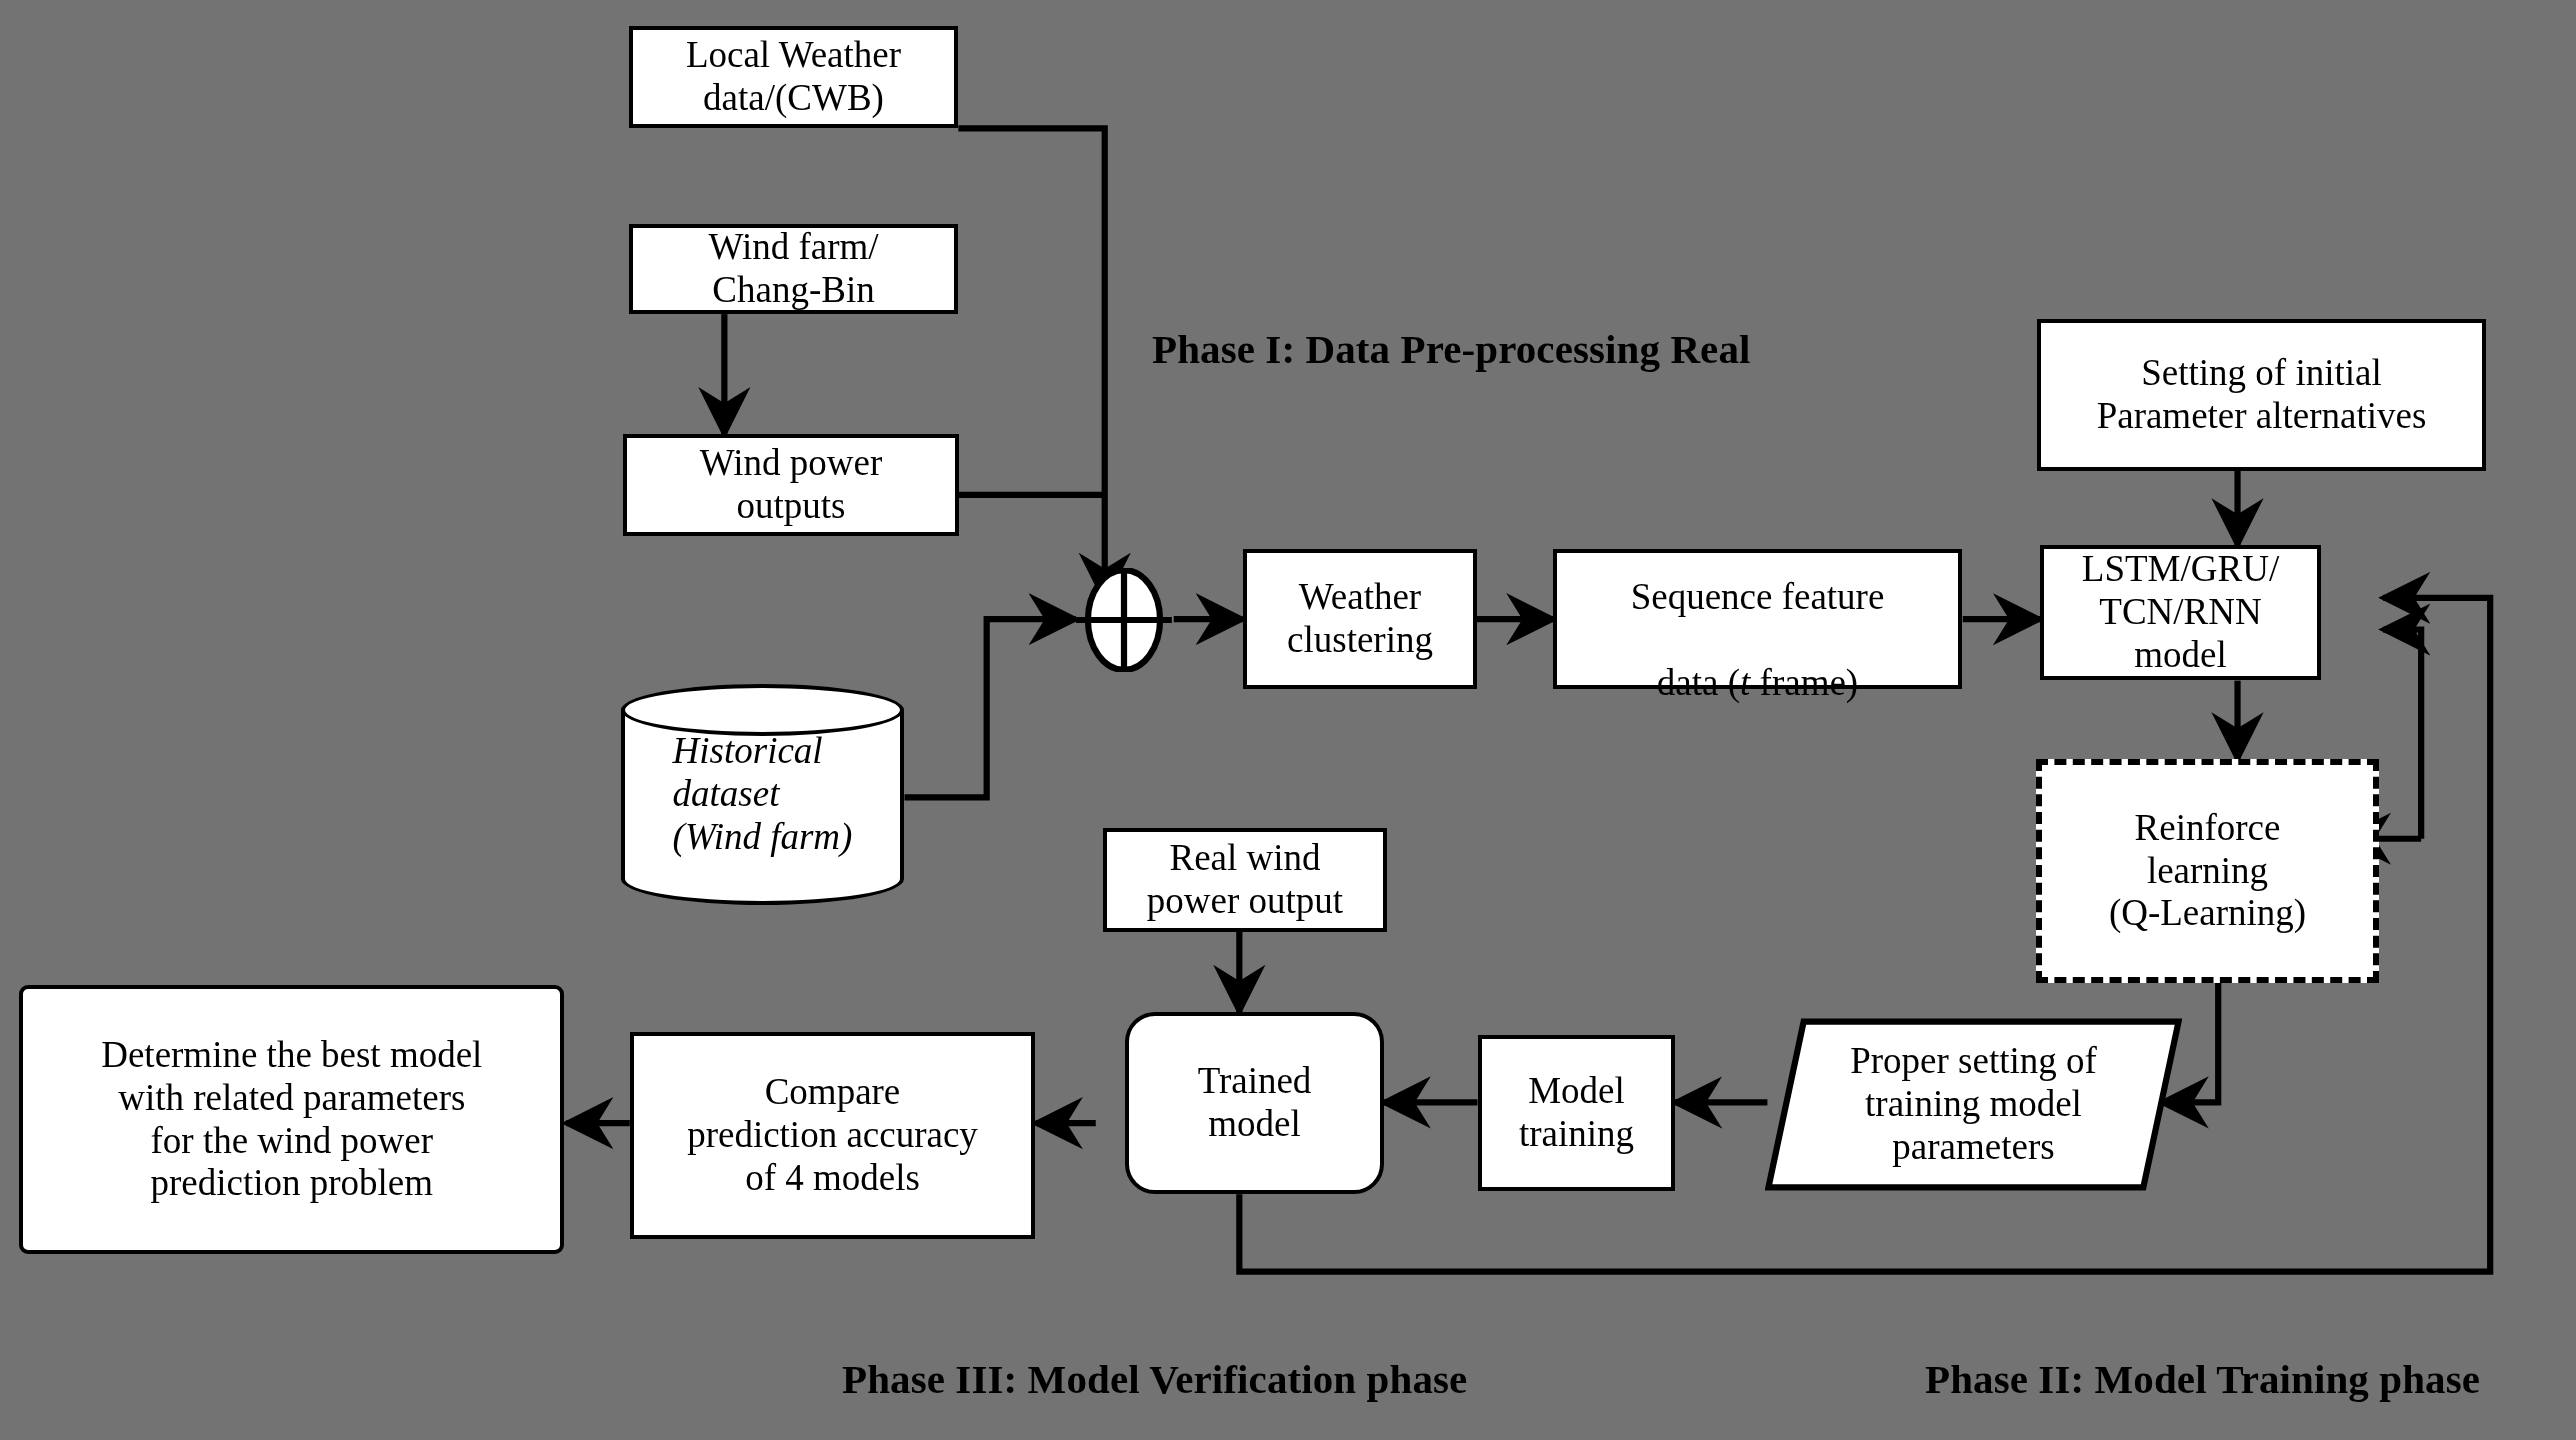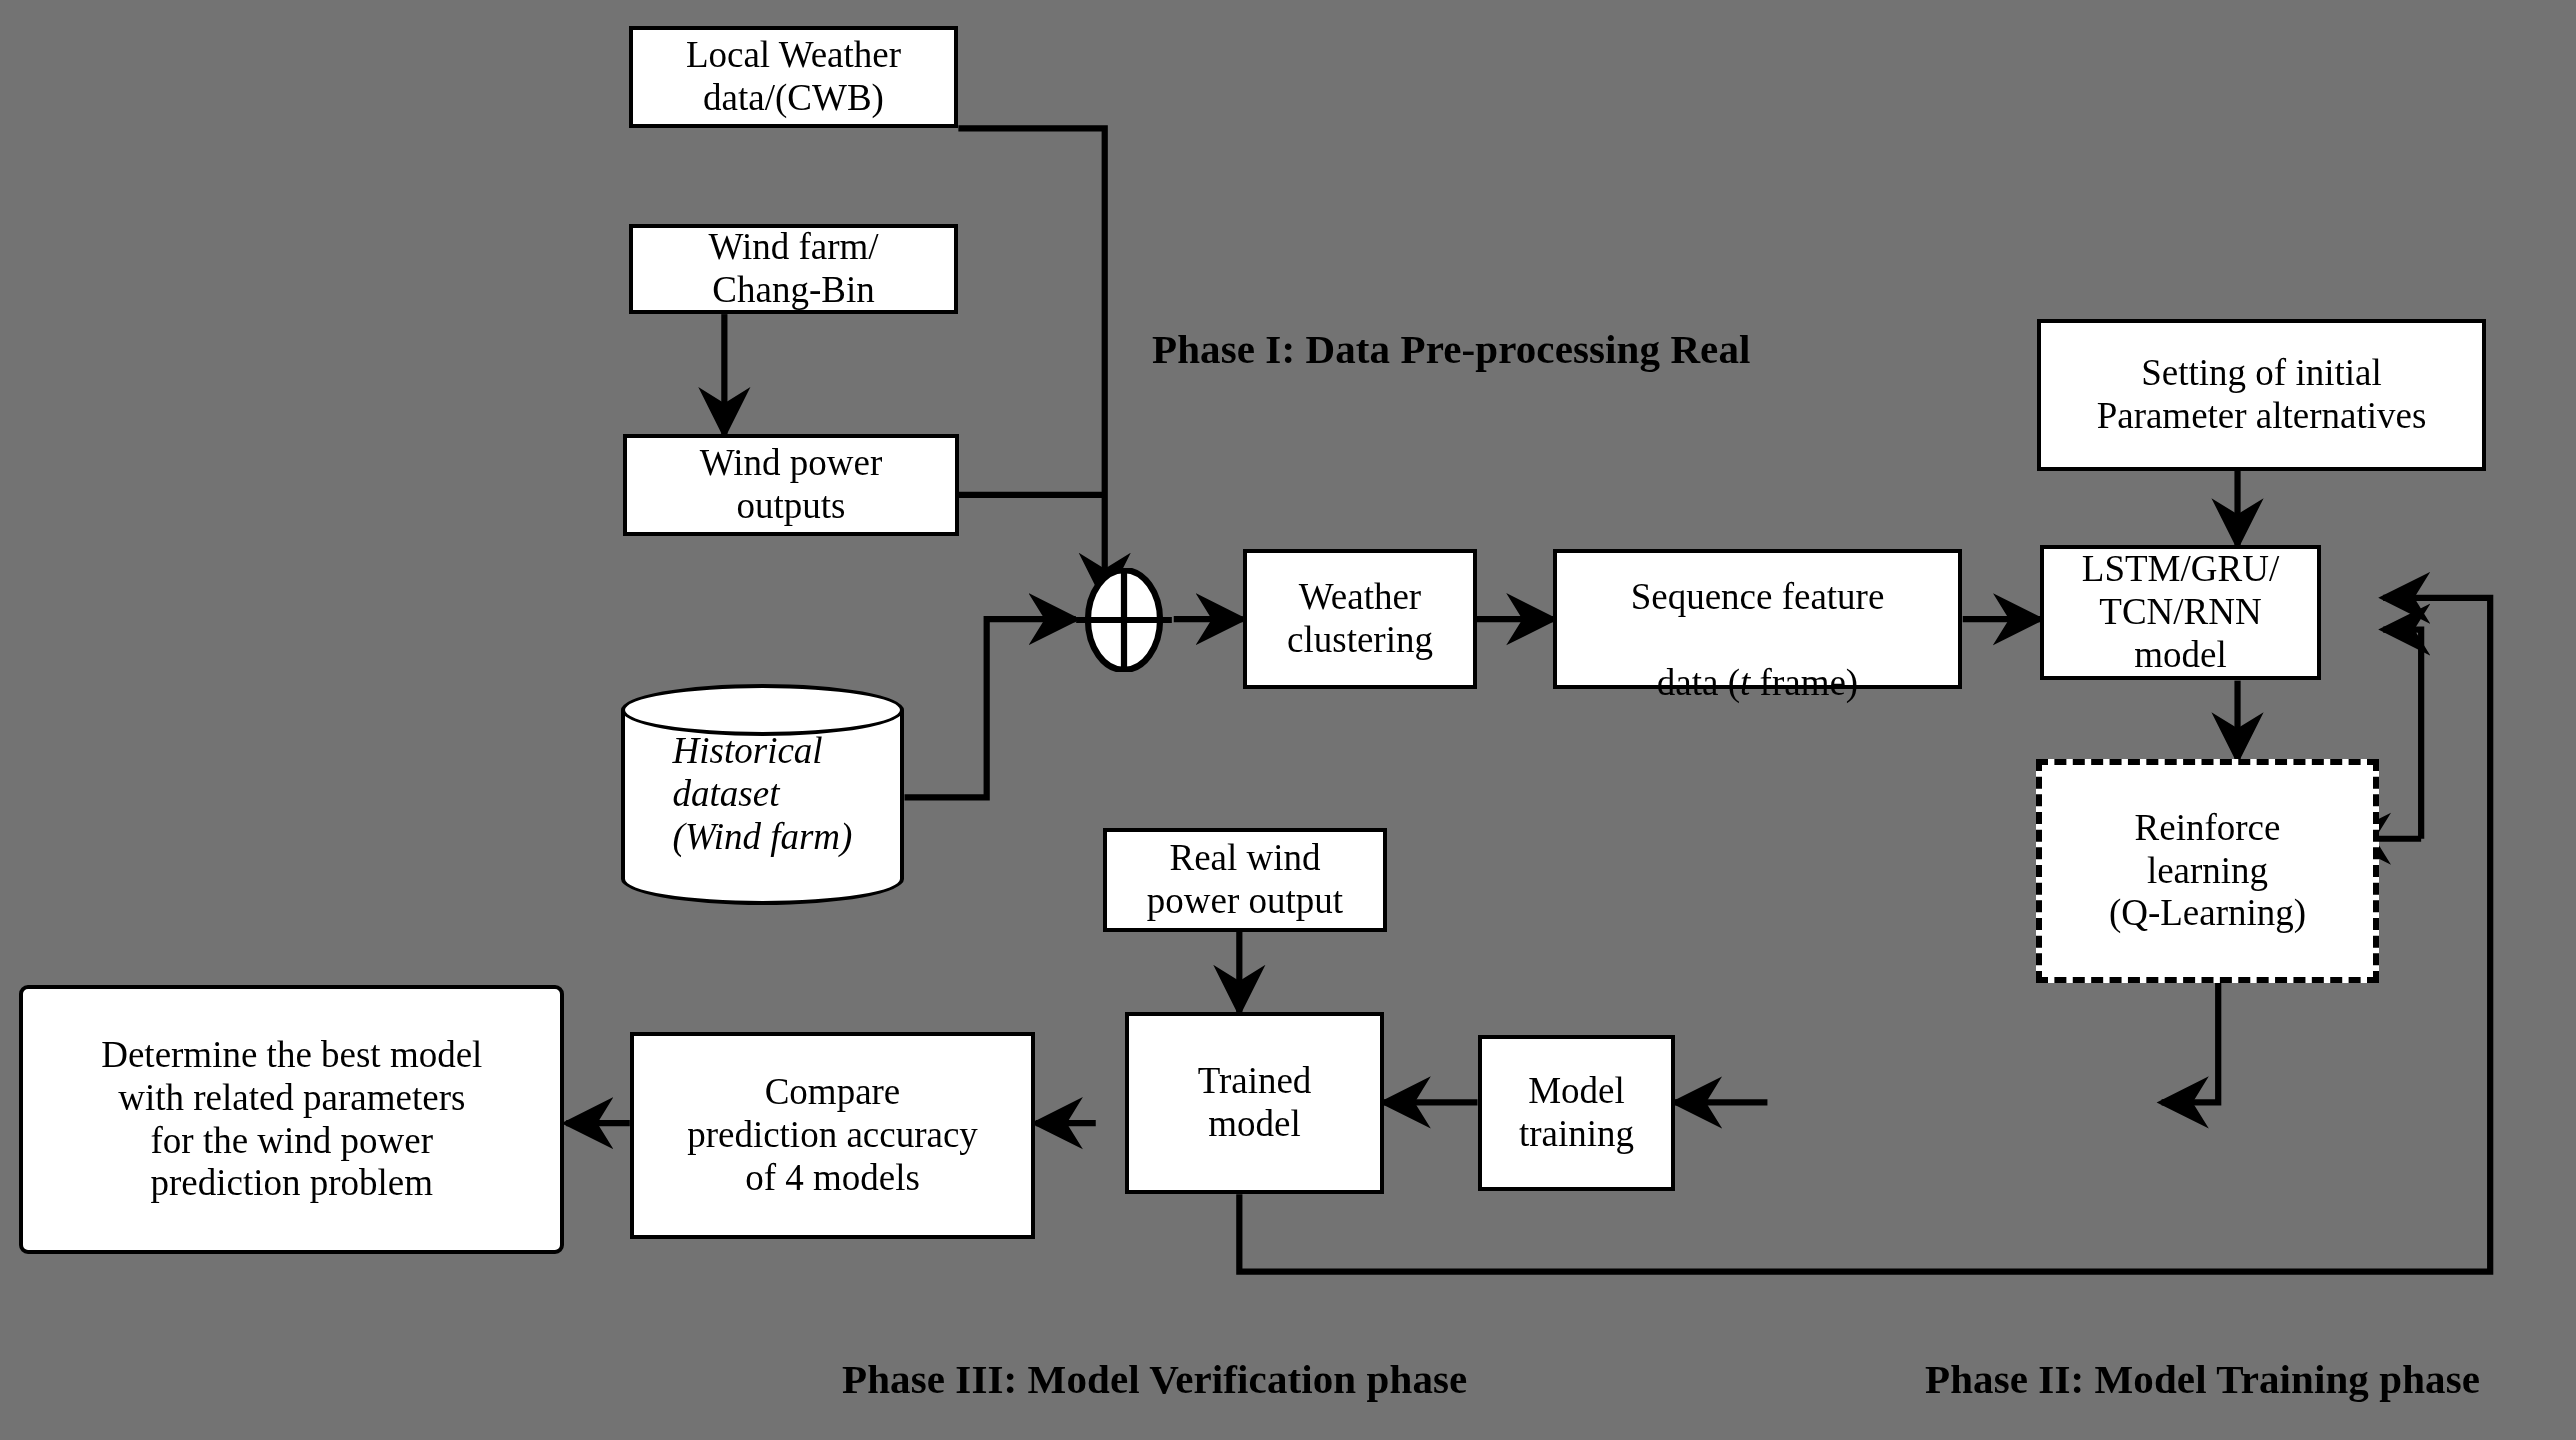--- a/index.html
+++ b/index.html
@@ -131,32 +131,40 @@
     <span class="txt fs-med">LSTM/GRU/
 TCN/RNN model</span>
   </div>
 
   <div class="node dashed" style="left:2036px;top:759px;width:343px;height:224px;">
     <span class="txt fs-med">Reinforce
 learning
 (Q-Learning)</span>
   </div>
 
+  <div class="para" style="left:1765px;top:1018px;width:417px;height:173px;">
+    <svg viewBox="0 0 604 250" width="417" height="173">
+      <polygon points="56,5 599,5 548,245 5,245" fill="#fff" stroke="#000" stroke-width="9"></polygon>
+    </svg>
+    <div class="ptxt">Proper setting of
+training model
+parameters</div>
+  </div>
 
   <div class="node rect" style="left:1478px;top:1035px;width:197px;height:156px;">
     <span class="txt fs-med">Model
 training</span>
   </div>
 
   <div class="node rect" style="left:1103px;top:828px;width:284px;height:104px;">
     <span class="txt fs-med">Real wind
 power output</span>
   </div>
 
-  <div class="node rect" style="left:1125px;top:1012px;width:259px;height:182px;">
+  <div class="node rect" style="left:1125px;top:1012px;width:259px;height:182px;border-radius:30px;">
     <span class="txt fs-med">Trained
 model</span>
   </div>
 
   <div class="node rect" style="left:630px;top:1032px;width:405px;height:207px;">
     <span class="txt fs-med">Compare
 prediction accuracy
 of 4 models</span>
   </div>
 

